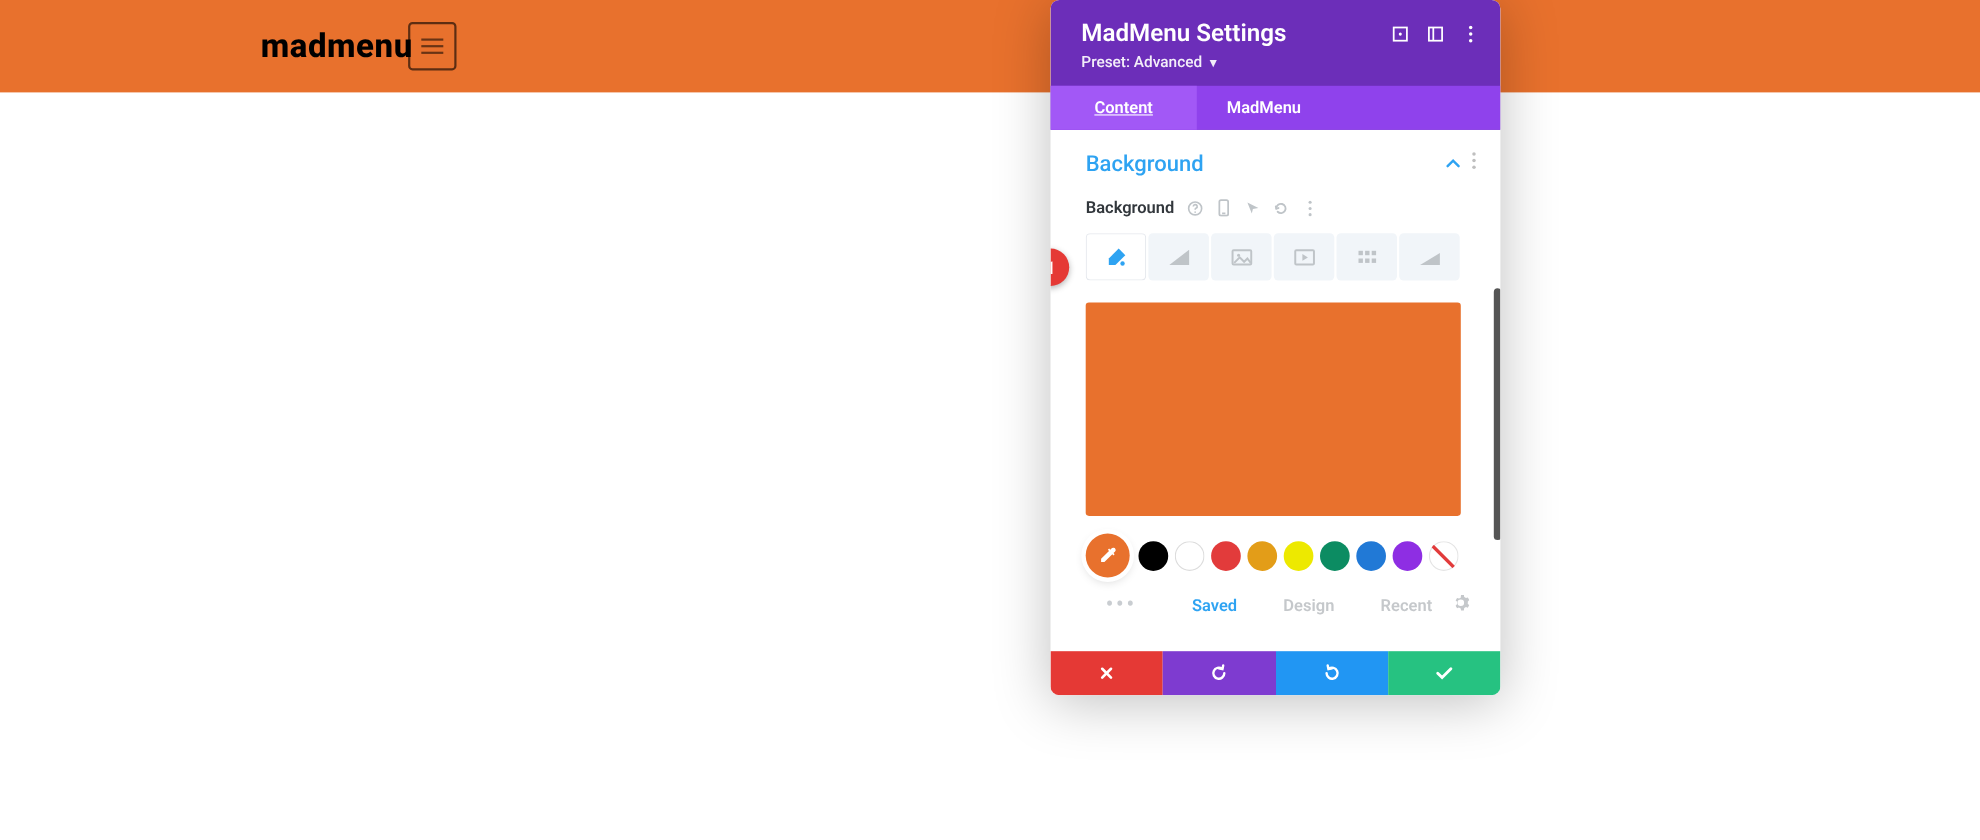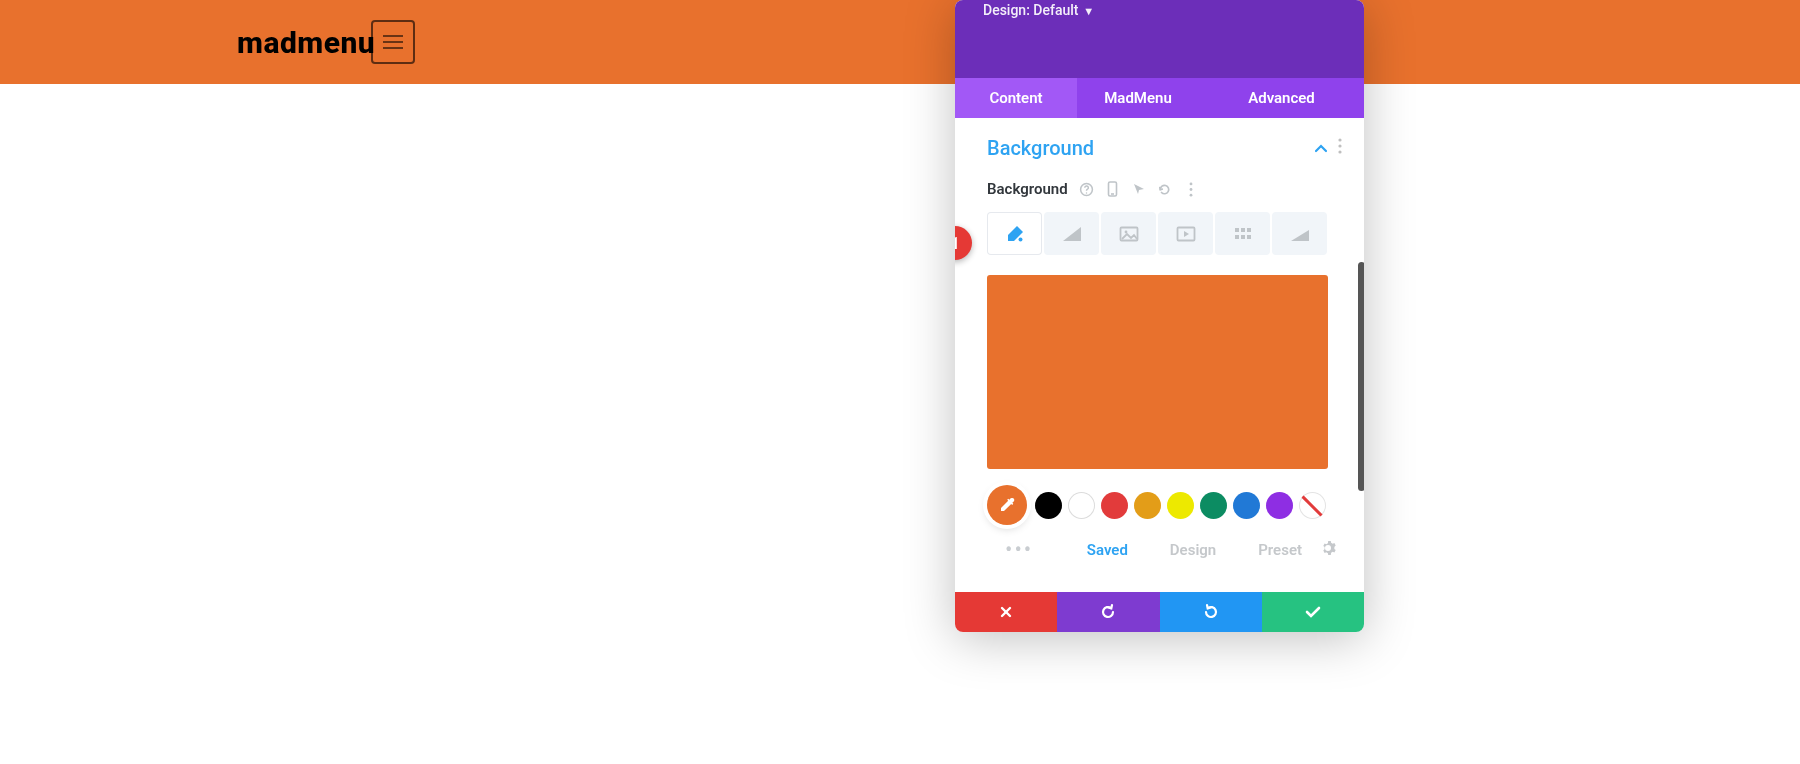--- a/index.html
+++ b/index.html
@@ -20,21 +20,21 @@
   .panel-title-row { display: flex; align-items: flex-start; justify-content: space-between; padding: 18px 18px 4px 28px; }
   .panel-title { font-size: 22px; font-weight: 600; }
   .panel-head-icons { display: flex; gap: 14px; align-items: center; padding-top: 4px; }
   .head-icon { width: 18px; height: 18px; display: flex; align-items: center; justify-content: center; cursor: pointer; color: #fff; }
   .preset { padding: 2px 0 0 28px; font-size: 14px; font-weight: 500; opacity: .92; }
   .preset small { font-size: 11px; padding-left: 2px; }
 
   
   .tabs { display: flex; background: #8f42ec; height: 40px; position: absolute; bottom: 0; left: 0; right: 0; }
   .tab { flex: none; display: flex; align-items: center; justify-content: center; color: #fff; font-size: 15px; font-weight: 600; cursor: pointer; }
-  .tab.content  { width: 122px; background: #a258f6; }
+  .tab.content  { width: 133px; background: #a258f6; text-decoration: underline; }
   .tab.design   { width: 122px; }
   .tab.advanced { flex: 1; }
 
   
   .panel-body { position: relative; flex: 1; overflow: hidden; }
   .section { padding: 18px 22px 0 32px; }
   .section-title-row { display: flex; align-items: center; justify-content: space-between; }
   .section-title { color: #2ea3f2; font-size: 20px; font-weight: 500; }
   .section-title-icons { display: flex; gap: 10px; align-items: center; }
   .chevron-up { color: #2ea3f2; cursor: pointer; }
@@ -94,28 +94,51 @@
         <span></span>
         <span></span>
         <span></span>
       </span>
   </button>
 </div>
 
 <div class="panel">
 
   <div class="panel-head">
+    <div class="panel-title-row">
+      <div class="panel-title">MadMenu Settings</div>
+      <div class="panel-head-icons">
+        <span class="head-icon">
+          <svg width="16" height="16" viewBox="0 0 16 16" fill="none" stroke="currentColor" stroke-width="1.6">
+              <rect x="2" y="2" width="12" height="12"></rect>
+              <circle cx="8" cy="8" r="1.4" fill="currentColor" stroke="none"></circle>
+            </svg>
+        </span>
+        <span class="head-icon">
+          <svg width="16" height="16" viewBox="0 0 16 16" fill="none" stroke="currentColor" stroke-width="1.6">
+              <rect x="2" y="2" width="12" height="12"></rect>
+              <line x1="6" y1="2" x2="6" y2="14"></line>
+            </svg>
+        </span>
+        <span class="head-icon">
+          <svg width="4" height="16" viewBox="0 0 4 16" fill="currentColor">
+              <circle cx="2" cy="2" r="1.6"></circle>
+              <circle cx="2" cy="8" r="1.6"></circle>
+              <circle cx="2" cy="14" r="1.6"></circle>
+            </svg>
+        </span>
+      </div>
+    </div>
     <div class="preset">
-      <span>Design: Default</span><small> ▼</small>
+      <span>Preset: Advanced</span><small> ▼</small>
     </div>
 
     <div class="tabs">
       <div class="tab content">Content</div>
       <div class="tab design">MadMenu</div>
-      <div class="tab advanced">Advanced</div>
     </div>
   </div>
 
   <div class="panel-body">
 
     <div class="step-badge">1</div>
     <div class="scroll-thumb"></div>
 
     <div class="section">
       <div class="section-title-row">
@@ -234,21 +257,21 @@
             <div class="swatch noborder" style="background: rgb(142, 46, 227);"></div>
             <div class="swatch transparent"></div>
           </div>
       </div>
 
       <div class="dots-row">
         <span class="more-dots">•••</span>
         <div class="palette-tabs">
           <span class="pt active">Saved</span>
           <span class="pt">Design</span>
-          <span class="pt">Preset</span>
+          <span class="pt">Recent</span>
           <span class="gear">
             <svg width="16" height="16" viewBox="0 0 16 16" fill="currentColor">
                 <path d="M8 5a3 3 0 1 0 0 6 3 3 0 0 0 0-6zm6.4 3c0 .4 0 .7-.1 1l1.4 1.1-1.3 2.3-1.7-.6c-.5.4-1 .7-1.6.9L10.8 15H8.2l-.3-1.8c-.6-.2-1.1-.5-1.6-.9l-1.7.6-1.3-2.3L4.7 9c-.1-.3-.1-.6-.1-1s0-.7.1-1L3.3 5.9l1.3-2.3 1.7.6c.5-.4 1-.7 1.6-.9L8.2 1h2.6l.3 1.8c.6.2 1.1.5 1.6.9l1.7-.6 1.3 2.3L14.3 7c.1.3.1.6.1 1z"></path>
               </svg>
           </span>
         </div>
       </div>
     </div>
   </div>
 

